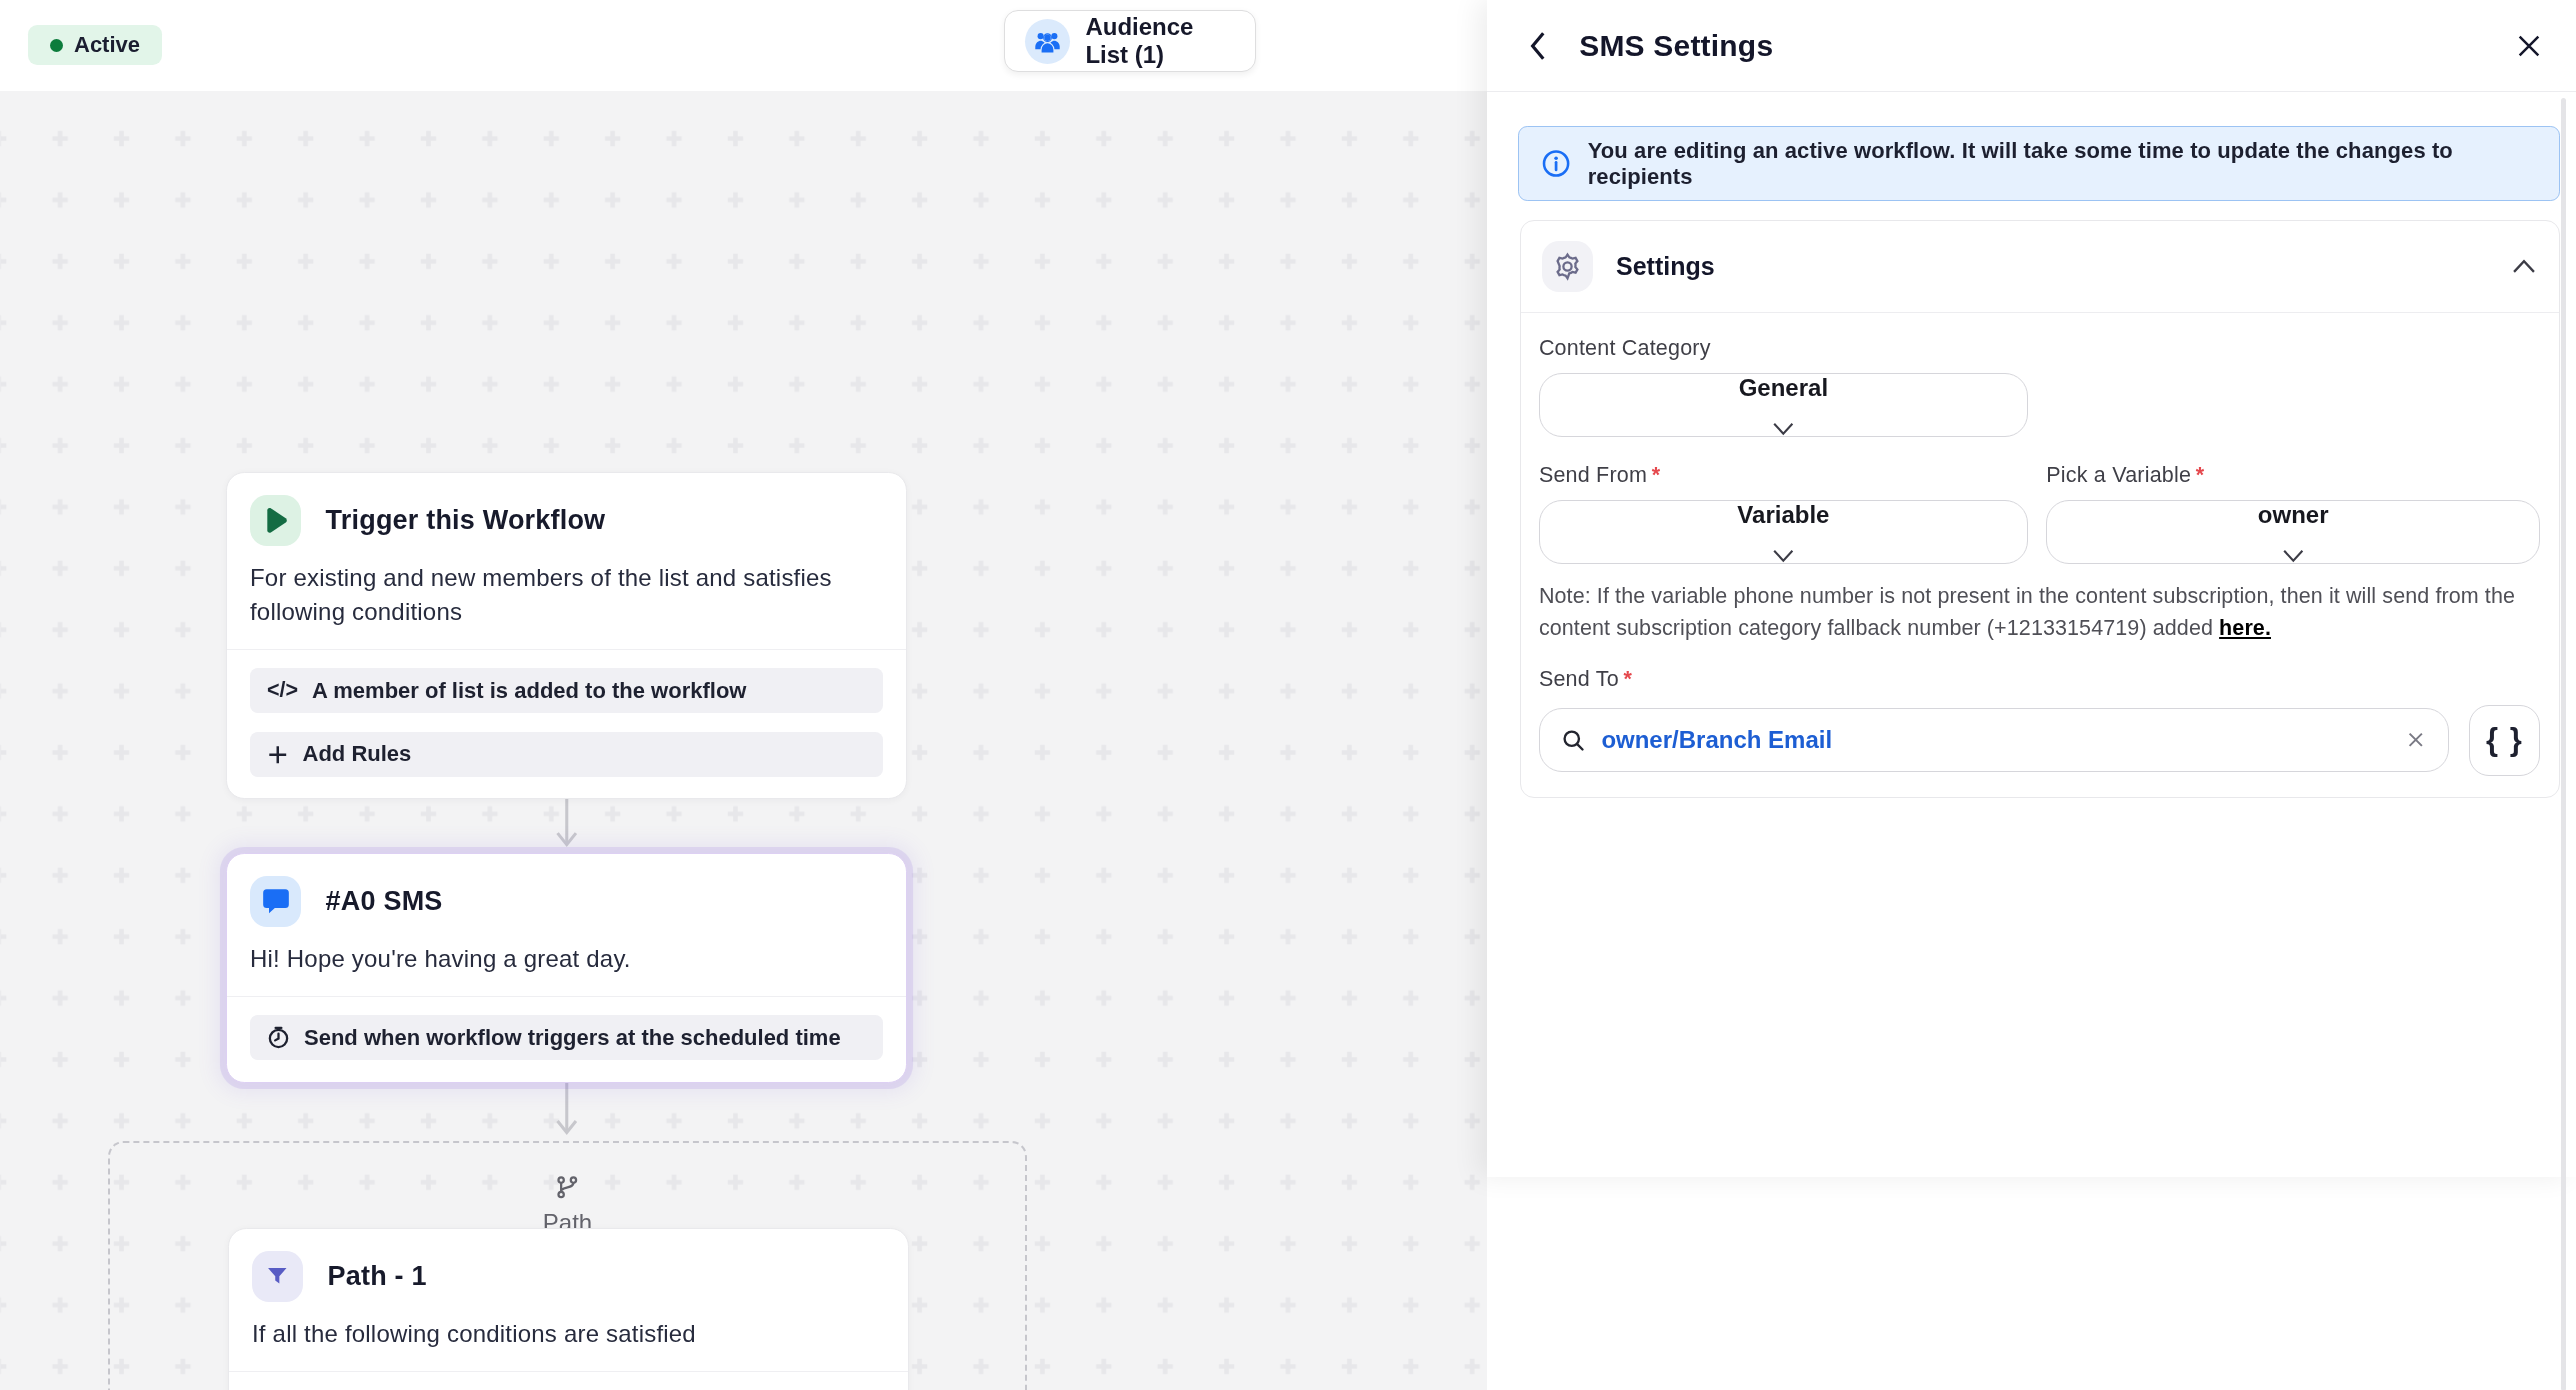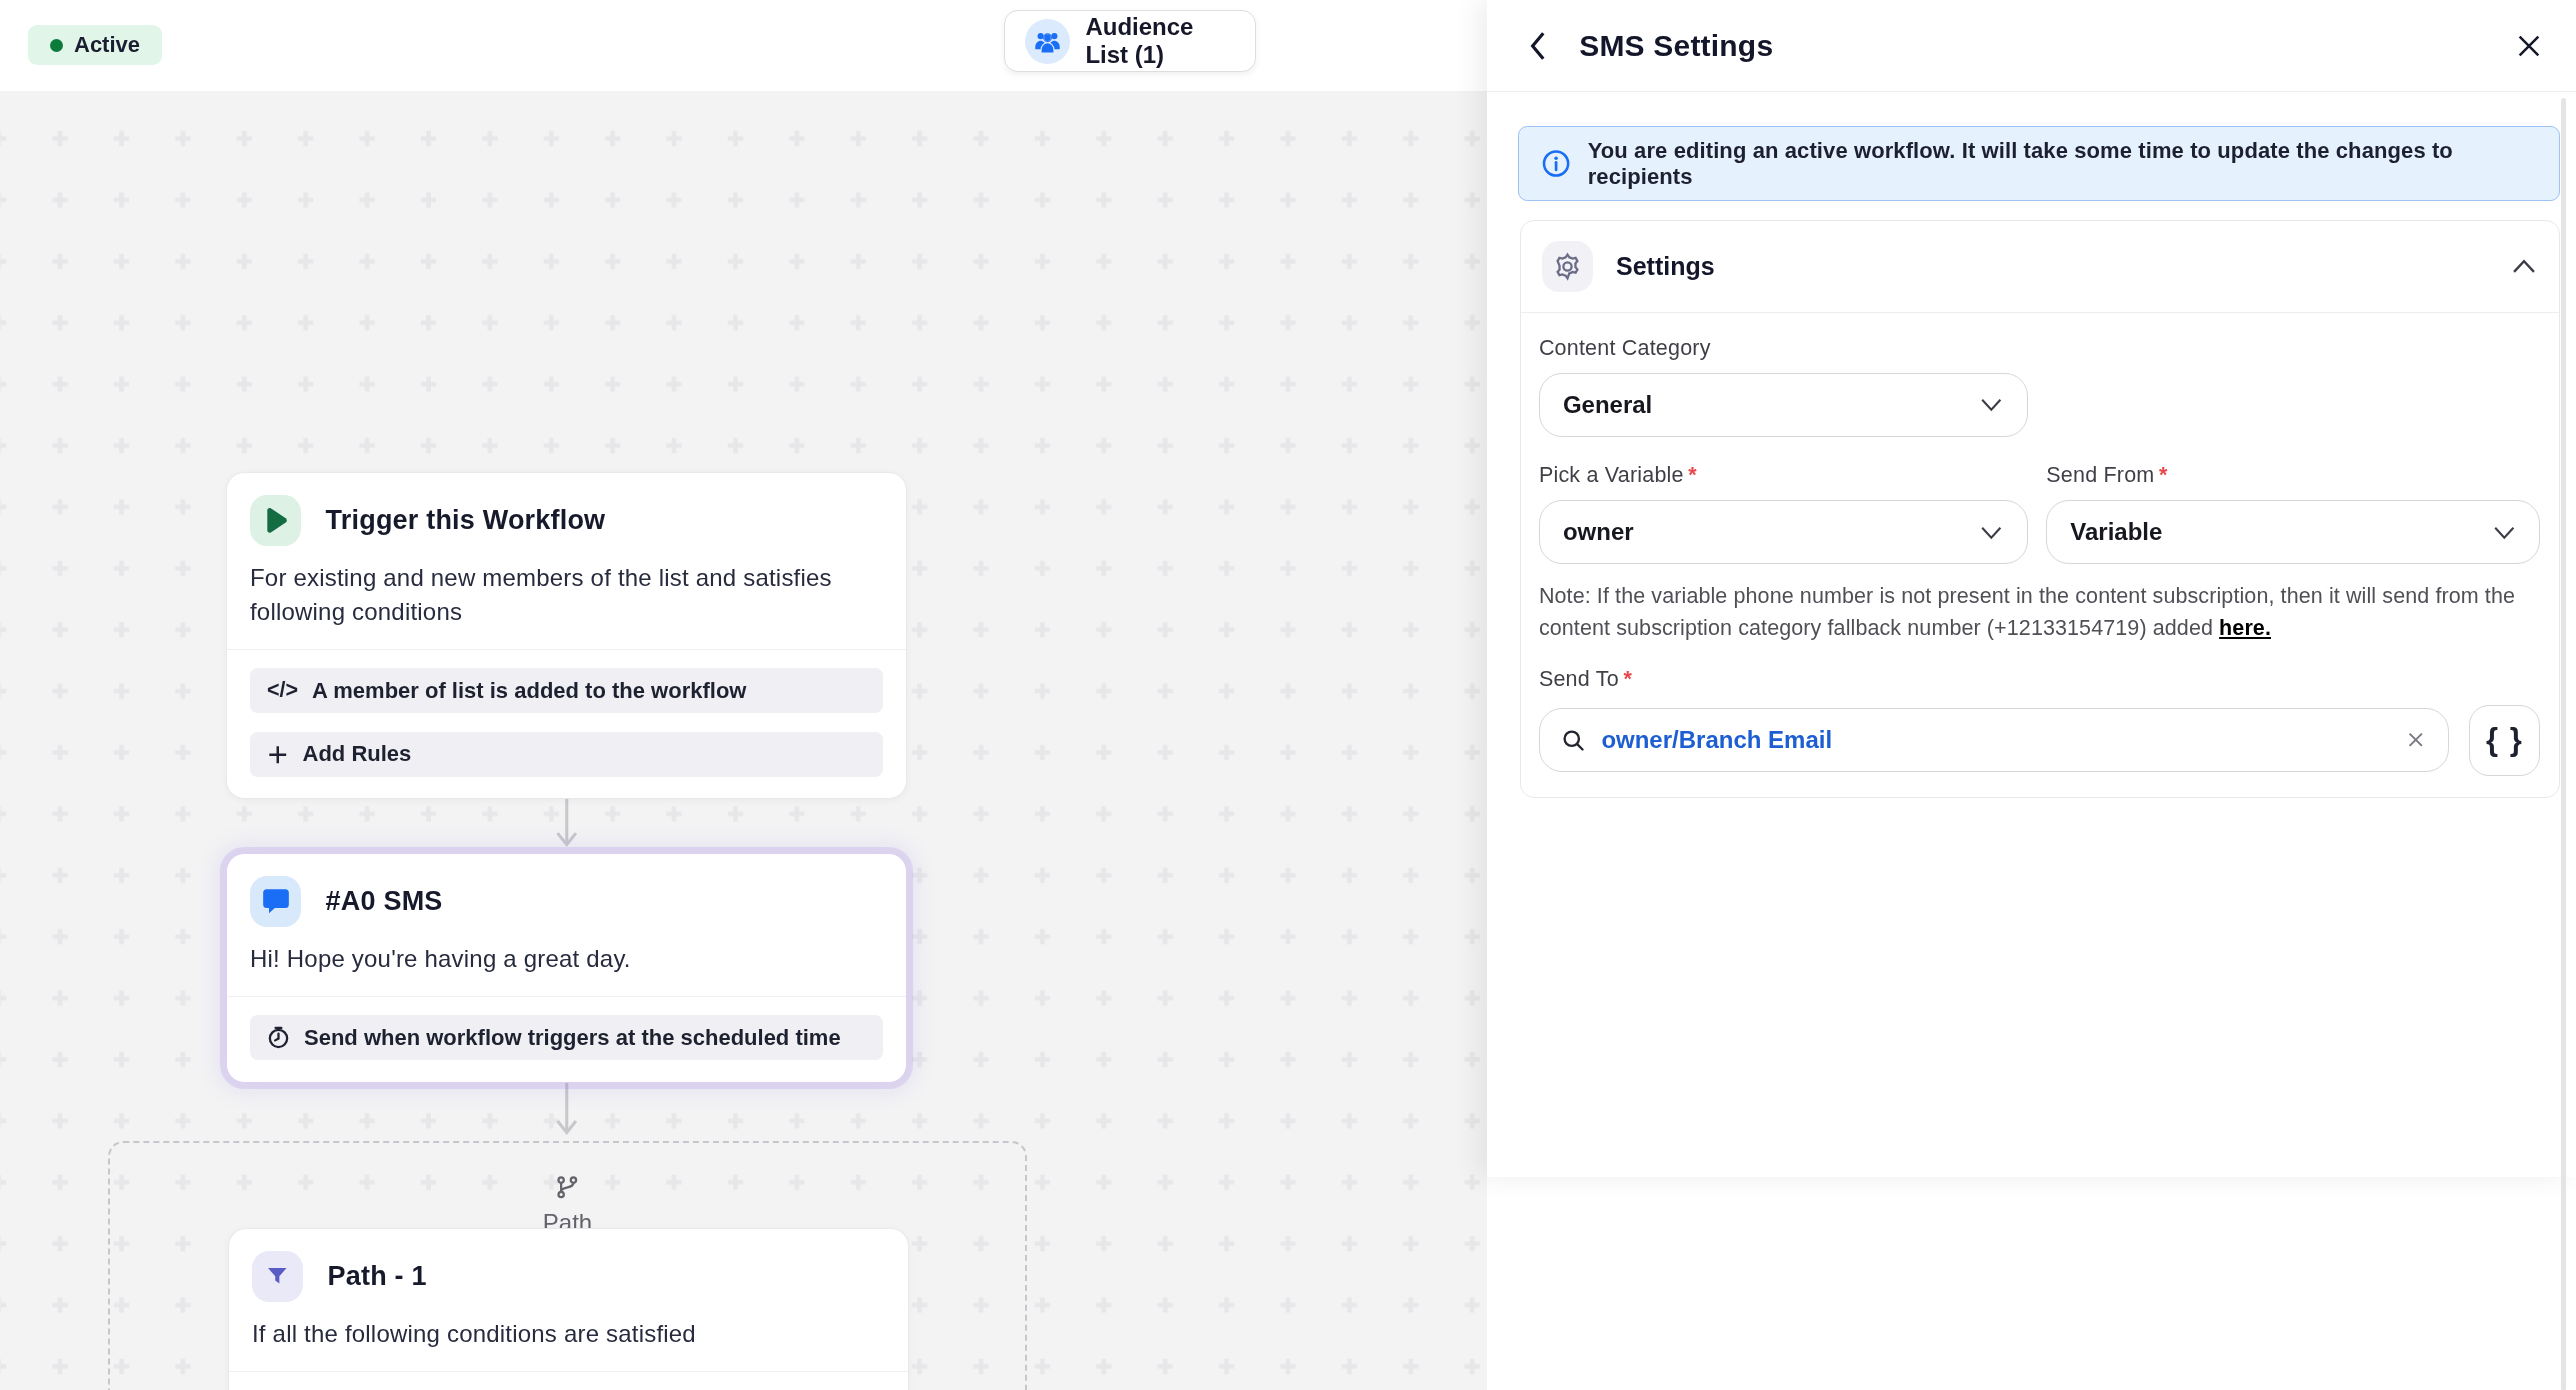--- a/index.html
+++ b/index.html
@@ -121,21 +121,21 @@
   .settings-title { font-size:25px; font-weight:700; color:#14162a; flex:1; }
   .settings-divider { border-top:1.5px solid #ededf0; }
   .settings-body { padding:23px 18.4px 21.5px; }
 
   .field-label { font-size:21.5px; font-weight:500; color:#3f3f47; letter-spacing:0.2px; }
   .req { color:#e5484d; font-weight:700; margin-left:4.6px; }
 
   .select {
     margin-top:12.3px; height:64px; border:1.5px solid #d6d6db; border-radius:23px; background:#fff;
     display:flex; align-items:center; justify-content:space-between; padding:0 23px;
-    font-size:24px; font-weight:600; color:#17181f; cursor:pointer;
+    font-size:24px; font-weight:600; color:#17181f; cursor:pointer;flex-direction:column;
   }
   .select-cc { width:489px; }
 
   .two-col { display:grid; grid-template-columns:489px 1fr; column-gap:18.4px; margin-top:26px; }
 
   .note {
     margin-top:15.4px; font-size:21.5px; color:#4f4f56; line-height:1.5; letter-spacing:0.1px;
     max-width:983px;
   }
   .note a { color:#000000; font-weight:700; }
@@ -333,35 +333,35 @@
           <div class="select select-cc">
             <span>General</span>
             <svg width="24.6" height="15.4" viewBox="0 0 34 22">
               <polyline points="4,4 17,18 30,4" fill="none" stroke="#3c3c46" stroke-width="3"></polyline>
             </svg>
           </div>
 
           <div class="two-col">
             <div>
               <div class="field-label">
-                <span>Pick a Variable</span><span class="req">*</span>
+                <span>Send From</span><span class="req">*</span>
               </div>
               <div class="select">
-                <span>owner</span>
+                <span>Variable</span>
                 <svg width="24.6" height="15.4" viewBox="0 0 34 22">
                   <polyline points="4,4 17,18 30,4" fill="none" stroke="#3c3c46" stroke-width="3"></polyline>
                 </svg>
               </div>
             </div>
             <div>
               <div class="field-label">
-                <span>Send From</span><span class="req">*</span>
+                <span>Pick a Variable</span><span class="req">*</span>
               </div>
               <div class="select">
-                <span>Variable</span>
+                <span>owner</span>
                 <svg width="24.6" height="15.4" viewBox="0 0 34 22">
                   <polyline points="4,4 17,18 30,4" fill="none" stroke="#3c3c46" stroke-width="3"></polyline>
                 </svg>
               </div>
             </div>
           </div>
 
           <div class="note">
             <span>Note: If the variable phone number is not present in the content subscription, then it will send from the content subscription category fallback number (+12133154719) added</span>
             <a href="#">here.</a>

